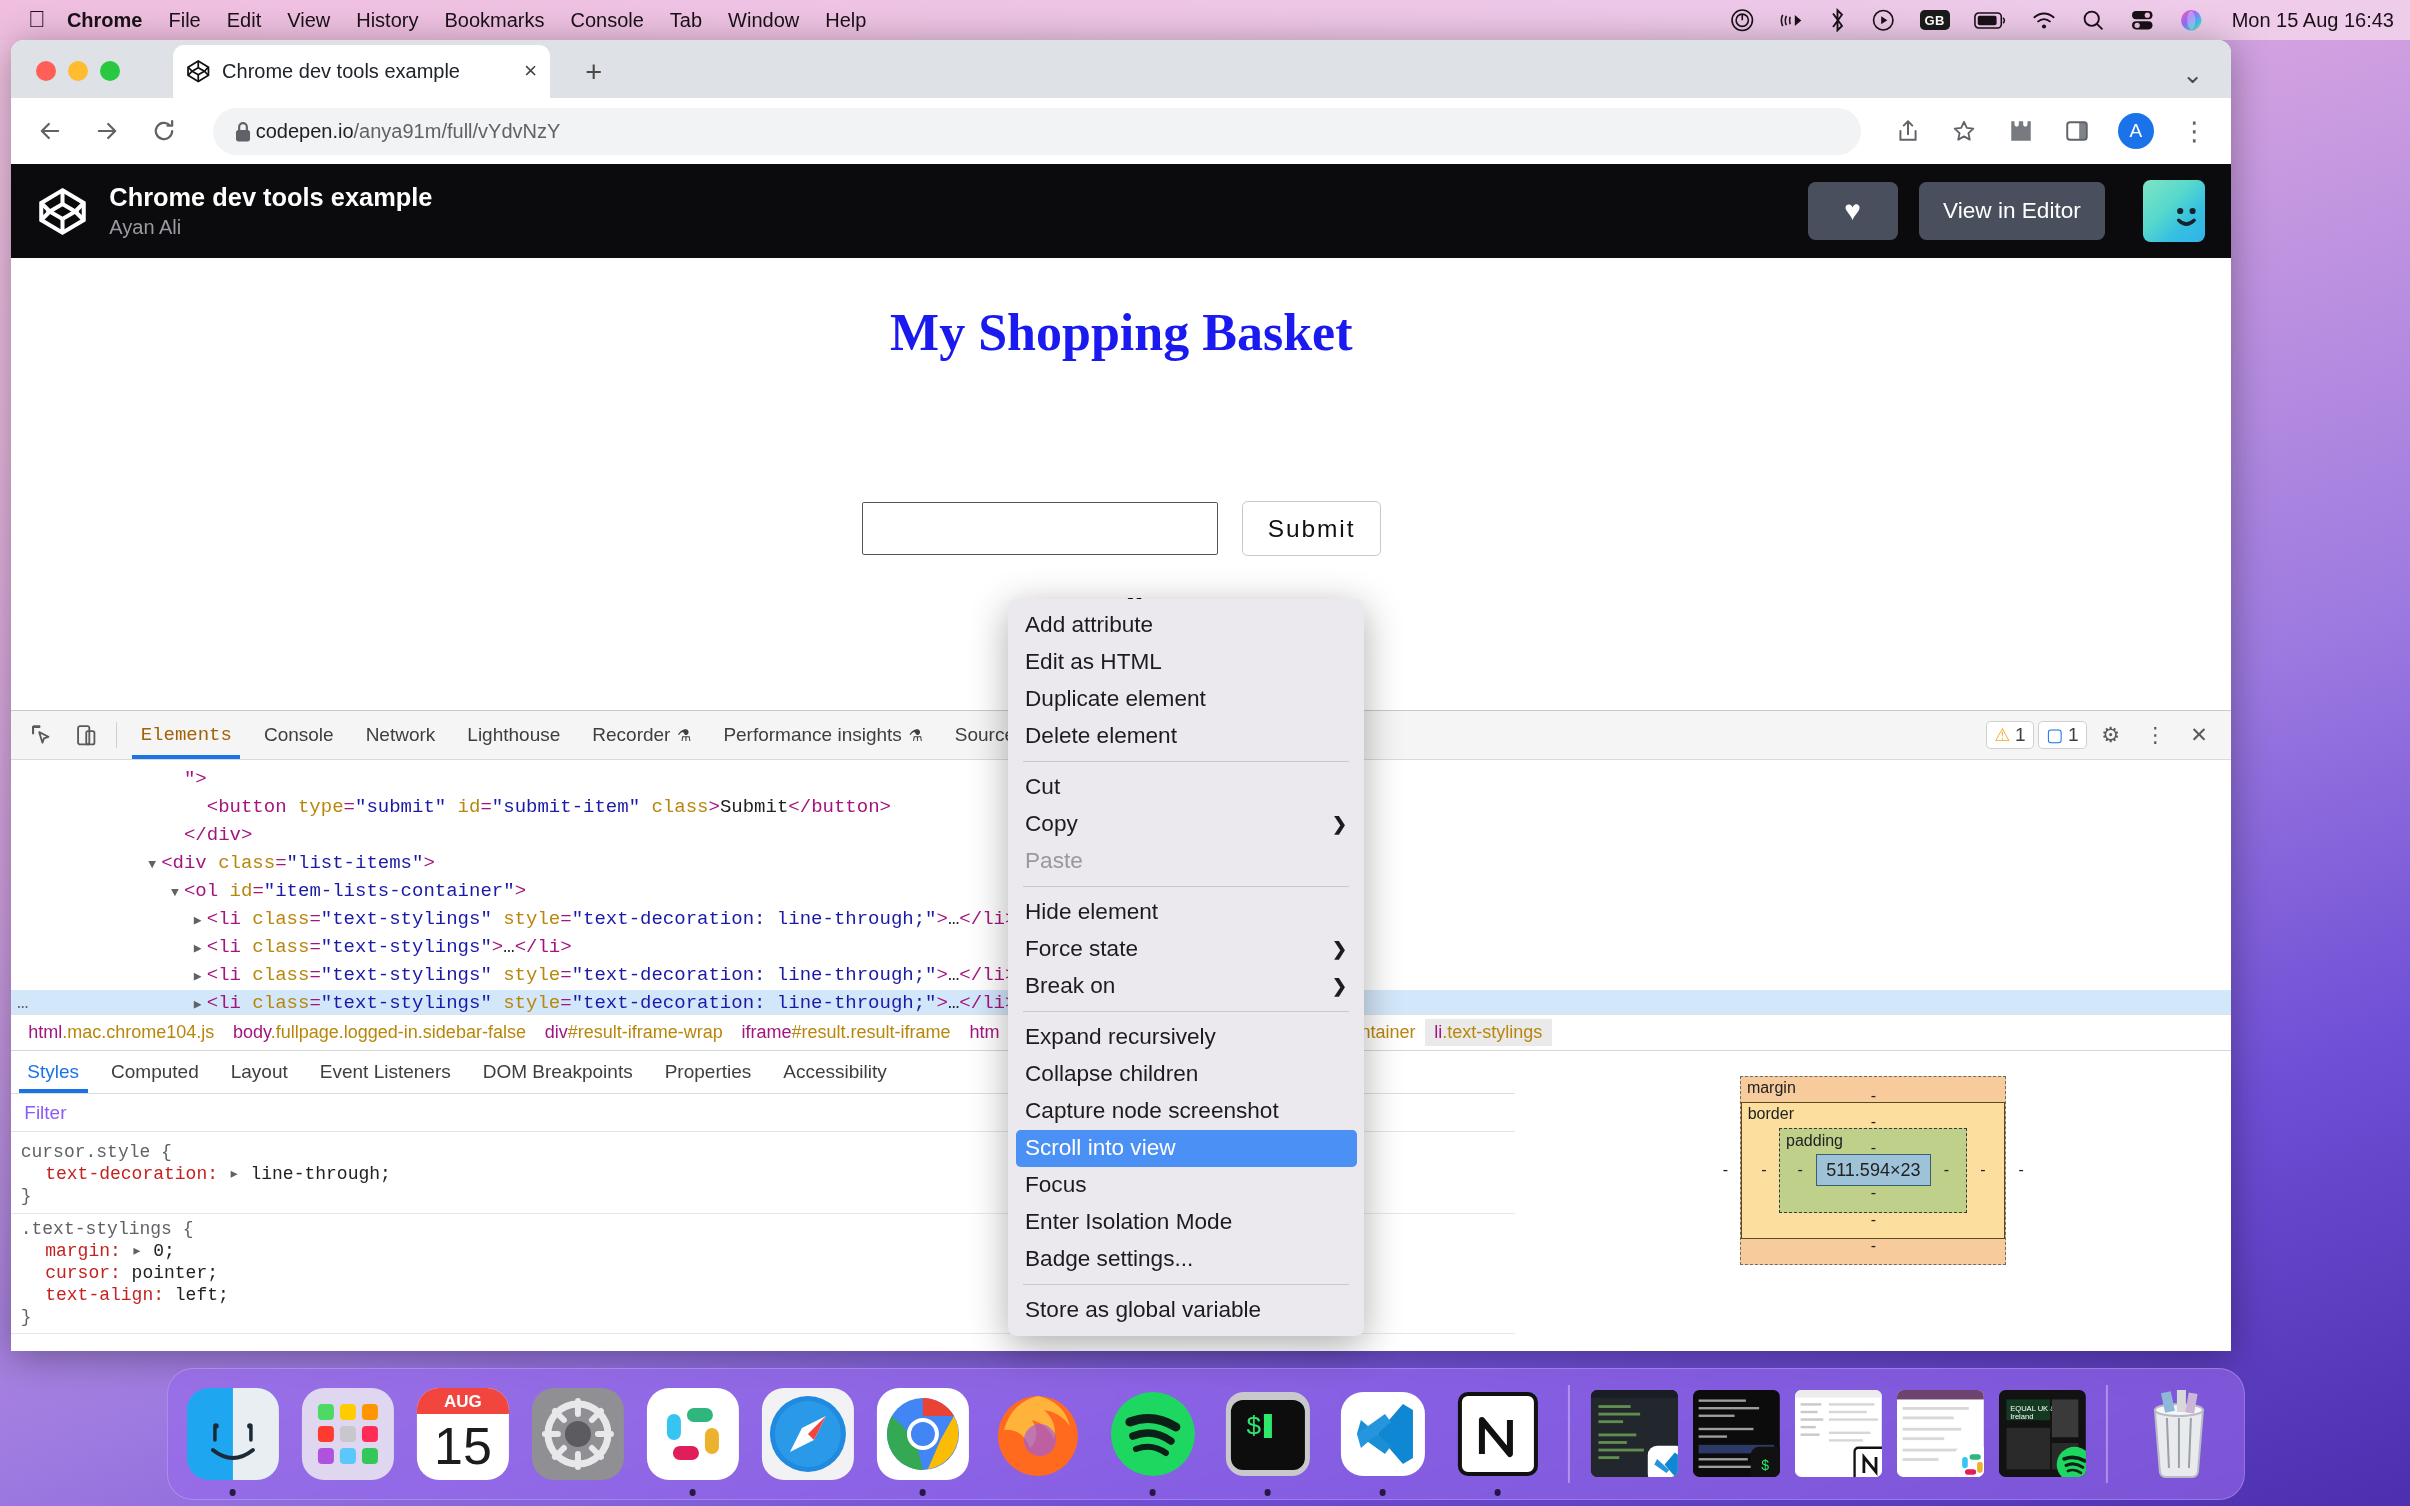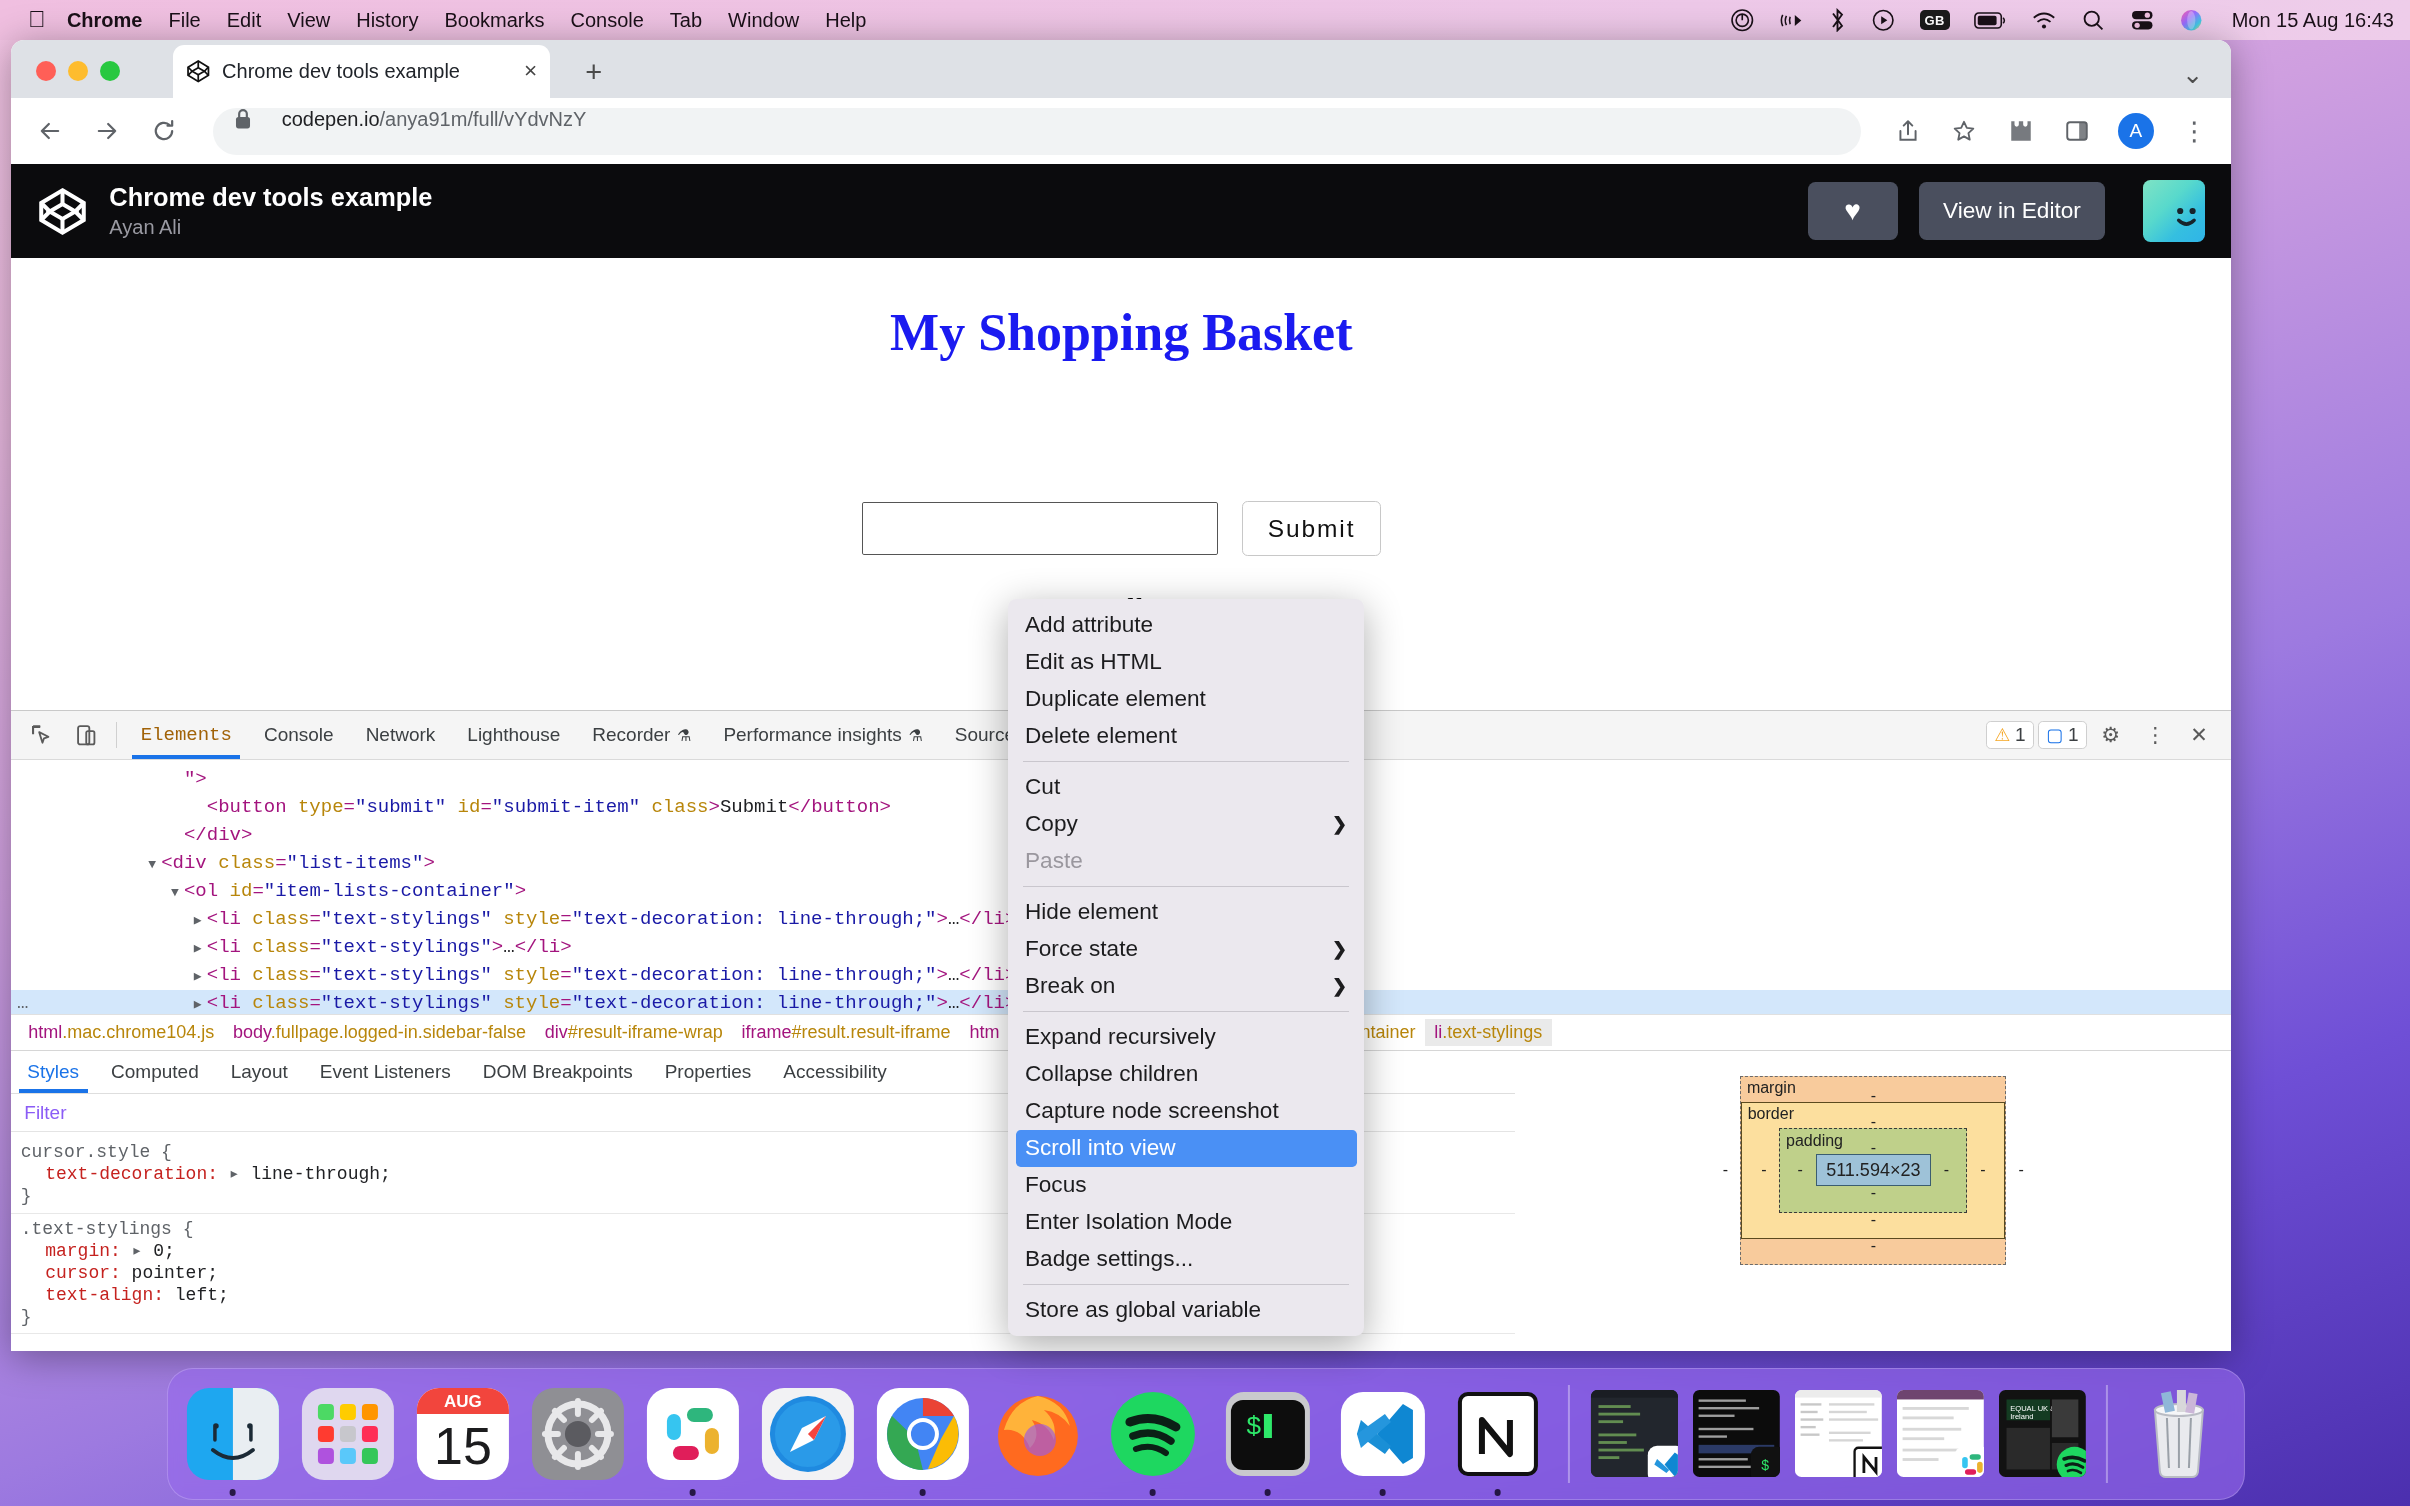--- a/index.html
+++ b/index.html
@@ -68,21 +68,21 @@
   }
   #wincollapse { position: absolute; right: 28px; bottom: 9.4px; font-size: 25.4px; color: #4d4d4d; }
 
   
   #omnirow {
     height: 66px; background: #fff; display: flex; align-items: center; padding: 0 21px; gap: 21px;
   }
   .navbtn { width: 36px; height: 36px; display: flex; align-items: center; justify-content: center; color: #5f6368; }
   #omnibox {
     flex: 1; height: 47px; background: #f1f3f4; border-radius: 23.5px;
-    display: flex; align-items: flex-start; padding: 0 21px; gap: 31px; margin: 0 9.4px;
+    display: flex; align-items: center; padding: 0 21px; gap: 5px; margin: 0 9.4px;
   }
   #omnibox .lock { width: 17px; height: 21px; position: relative; flex: 0 0 17px; }
   #omnibox .urltext { font-size: 20px; color: #202124; white-space: nowrap; }
   #omnibox .urltext .path { color: #5f6368; }
   .omni-right { display: flex; align-items: center; gap: 24.5px; }
   .omni-ico { width: 32px; height: 32px; color: #5f6368; display: flex; align-items: center; justify-content: center; }
   .avatar {
     width: 36px; height: 36px; border-radius: 50%; background: #1a73e8; color: #fff;
     font-size: 19px; display: flex; align-items: center; justify-content: center; font-weight: 500;
   }

